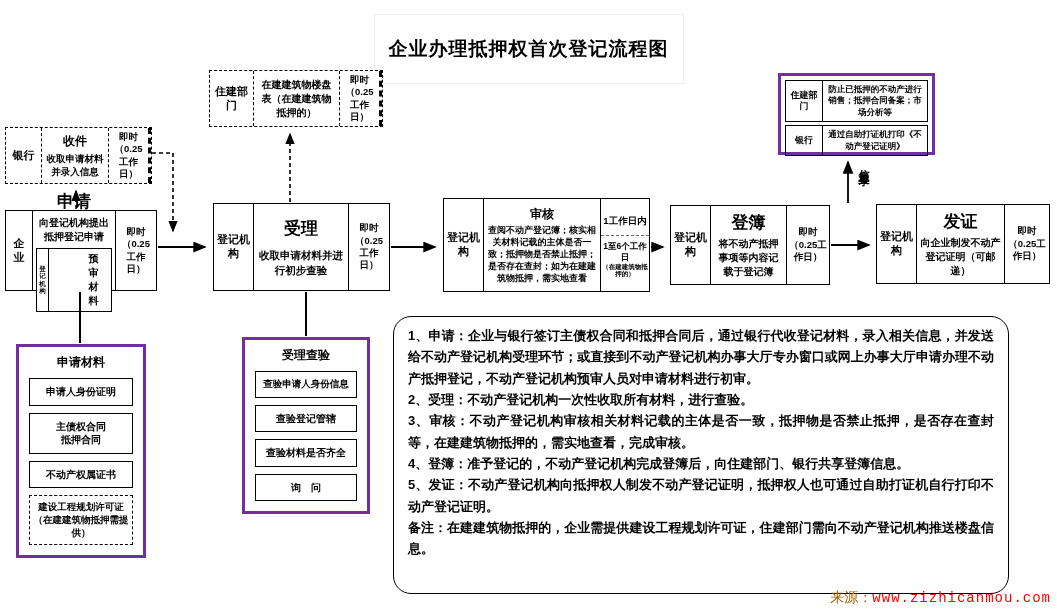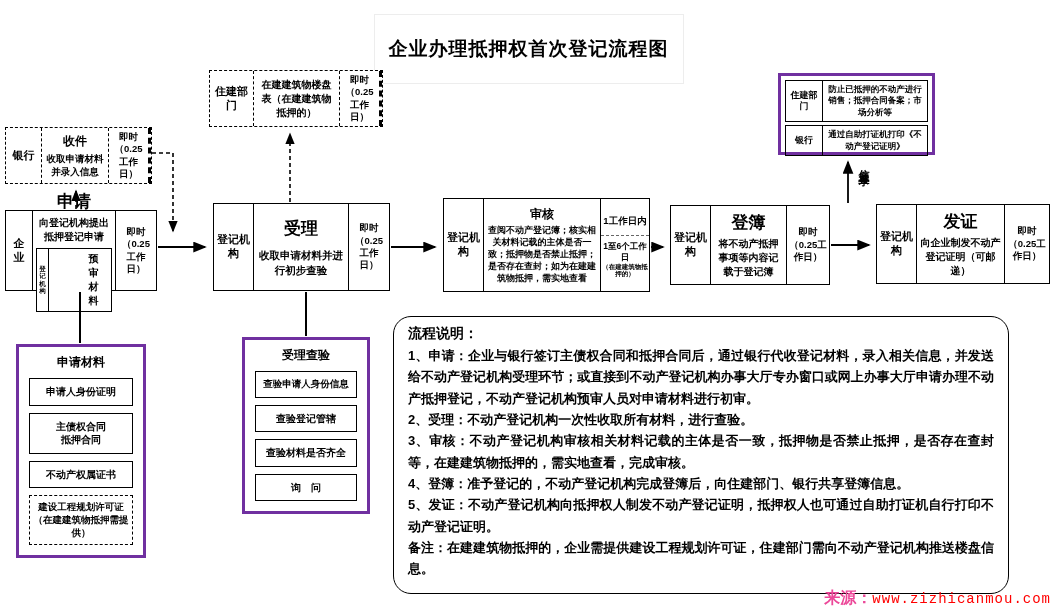--- a/index.html
+++ b/index.html
@@ -42,21 +42,21 @@
   
   .notes{position:absolute;border:1.5px solid #000;border-radius:18px;box-sizing:border-box;
          padding:8px 14px 6px 14px;background:#fff;}
   .notes-title{font-size:14px;font-weight:bold;margin-bottom:2px;}
   .note-line{font-size:13px;font-weight:bold;line-height:1.64;text-align:justify;}
   
   .title{position:absolute;left:50%;transform:translateX(-50%);top:14px;font-size:19px;font-weight:bold;
          letter-spacing:1px;padding:21px 14px;border:1px solid #ededed;background:#fff;white-space:nowrap;}
   .vtext{position:absolute;writing-mode:vertical-rl;font-size:11px;font-weight:bold;letter-spacing:2px;}
   .watermark{position:absolute;right:6px;top:588px;color:#ff0000;white-space:nowrap;}
-  .wm-label{font-size:16px;font-weight:bold;color:#ec4899;}
+  .wm-label{font-size:14px;font-weight:normal;color:#a16207;}
   .wm-url{font-size:14px;font-family:"Liberation Mono","DejaVu Sans Mono",monospace;color:#ff0000;letter-spacing:1px;}
   svg.overlay{position:absolute;left:0;top:0;pointer-events:none;}
 </style>
 </head>
 <body>
 
 <div class="title">企业办理抵押权首次登记流程图</div>
 
 <div class="fbox dashed" style="left:5px;top:127px;width:147px;height:57px;">
   <div class="col role" style="width:36px;">银行</div>
@@ -152,21 +152,20 @@
 
 <div class="purple" style="left:242px;top:337px;width:128px;padding-bottom:10px;">
   <div class="ptitle">受理查验</div>
   <div class="pitem" style="font-size:9.5px;">查验申请人身份信息</div>
   <div class="pitem">查验登记管辖</div>
   <div class="pitem">查验材料是否齐全</div>
   <div class="pitem">询　问</div>
 </div>
 
 <div class="notes" style="left:393px;top:316px;width:616px;height:278px;">
-  <div class="notes-title">流程说明：</div>
   <div class="note-line"><span>1、申请：</span><span>企业与银行签订主债权合同和抵押合同后，通过银行代收登记材料，录入相关信息，并发送给不动产登记机构受理环节；或直接到不动产登记机构办事大厅专办窗口或网上办事大厅申请办理不动产抵押登记，不动产登记机构预审人员对申请材料进行初审。</span></div>
   <div class="note-line"><span>2、受理：</span><span>不动产登记机构一次性收取所有材料，进行查验。</span></div>
   <div class="note-line"><span>3、审核：</span><span>不动产登记机构审核相关材料记载的主体是否一致，抵押物是否禁止抵押，是否存在查封等，在建建筑物抵押的，需实地查看，完成审核。</span></div>
   <div class="note-line"><span>4、登簿：</span><span>准予登记的，不动产登记机构完成登簿后，向住建部门、银行共享登簿信息。</span></div>
   <div class="note-line"><span>5、发证：</span><span>不动产登记机构向抵押权人制发不动产登记证明，抵押权人也可通过自助打证机自行打印不动产登记证明。</span></div>
   <div class="note-line"><span>备注：</span><span>在建建筑物抵押的，企业需提供建设工程规划许可证，住建部门需向不动产登记机构推送楼盘信息。</span></div>
 </div>
 
 <div class="vtext" style="left:856px;top:160px;">信息共享</div>
 

